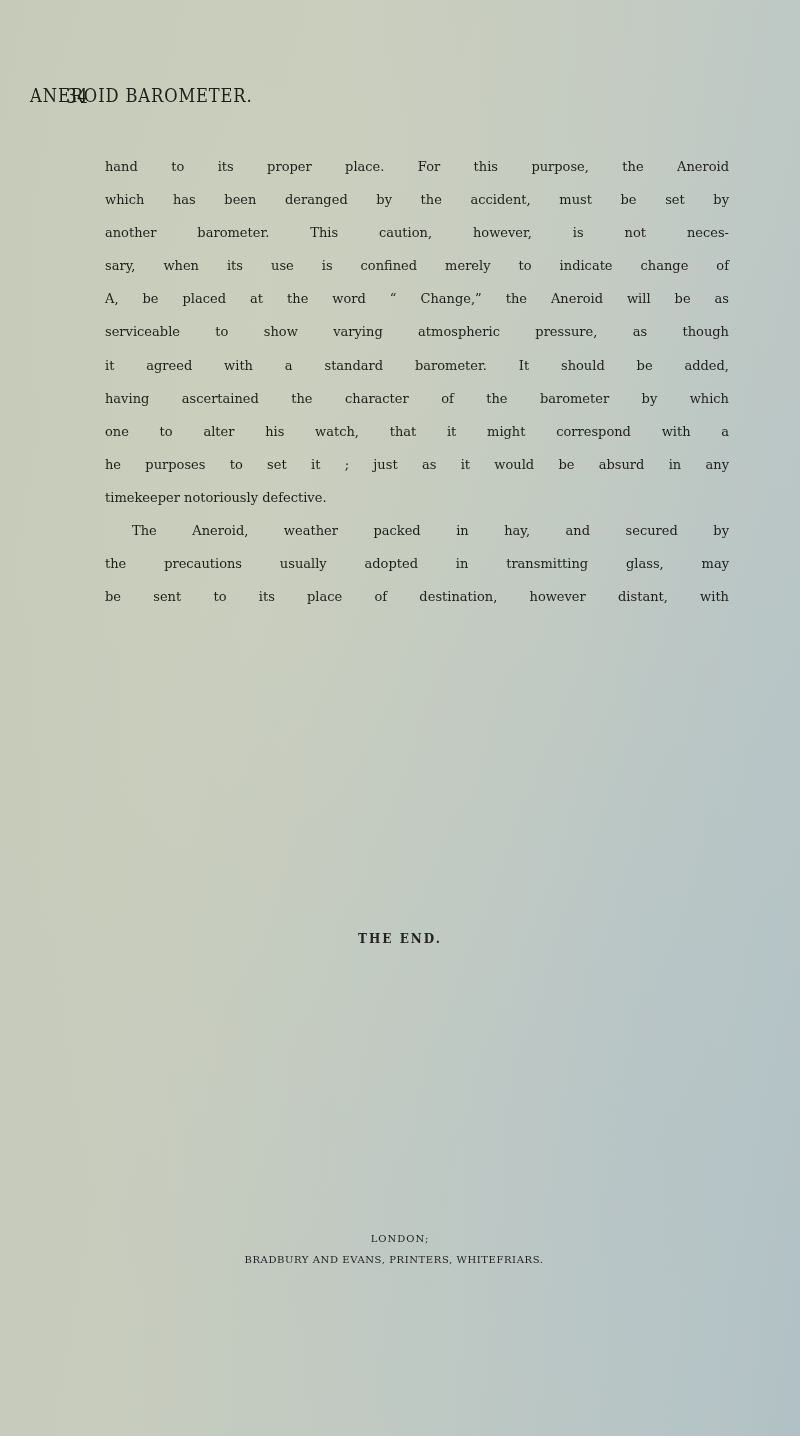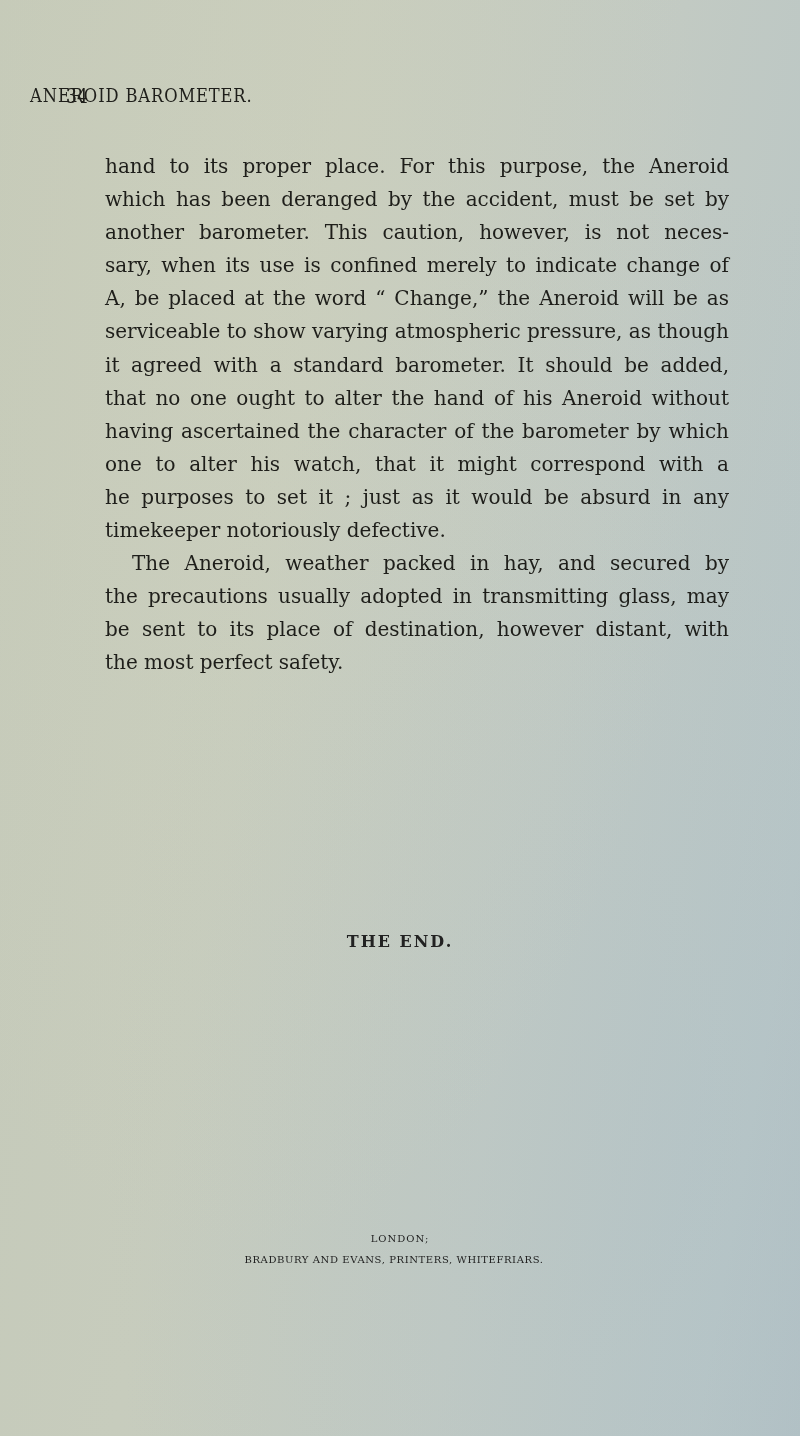--- a/index.html
+++ b/index.html
@@ -54,21 +54,21 @@
     }
     .body-text {
       position: absolute;
       left: 105px;
       top: 150px;
       width: 624px;
     }
     .line {
       height: 33.1px;
       line-height: 33px;
-      font-size: 20px;
+      font-size: 13px;
       white-space: nowrap;
       text-align: justify;
       text-align-last: justify;
       display: block;
     }
     .line.last {
       text-align-last: left;
     }
     .line.indent {
       padding-left: 27px;
@@ -76,21 +76,21 @@
     .line span {
       display: inline-block;
       width: 100%;
     }
     .the-end {
       position: absolute;
       top: 932px;
       left: 0;
       width: 800px;
       text-align: center;
-      font-size: 16px;
+      font-size: 12px;
       letter-spacing: 2px;
       font-family: "DejaVu Serif", serif;
       font-weight: bold;
       color: #222;
     }
     .imprint {
       position: absolute;
       left: 0;
       width: 800px;
       text-align: center;
@@ -120,27 +120,25 @@
 </div>
 
 <div class="body-text">
   <div class="line"><span>hand to its proper place. For this purpose, the Aneroid</span></div>
   <div class="line"><span>which has been deranged by the accident, must be set by</span></div>
   <div class="line"><span>another barometer. This caution, however, is not neces-</span></div>
   <div class="line"><span>sary, when its use is confined merely to indicate change of</span></div>
   <div class="line"><span>A, be placed at the word “ Change,” the Aneroid will be as</span></div>
   <div class="line"><span>serviceable to show varying atmospheric pressure, as though</span></div>
   <div class="line"><span>it agreed with a standard barometer. It should be added,</span></div>
-  <div class="line"><span>that no one ought to alter the hand of his Aneroid without</span></div>
   <div class="line"><span>having ascertained the character of the barometer by which</span></div>
   <div class="line"><span>one to alter his watch, that it might correspond with a</span></div>
   <div class="line"><span>he purposes to set it ; just as it would be absurd in any</span></div>
   <div class="line last"><span>timekeeper notoriously defective.</span></div>
   <div class="line indent"><span>The Aneroid, weather packed in hay, and secured by</span></div>
   <div class="line"><span>the precautions usually adopted in transmitting glass, may</span></div>
   <div class="line"><span>be sent to its place of destination, however distant, with</span></div>
-  <div class="line last"><span>the most perfect safety.</span></div>
 </div>
 
 <div class="the-end">THE END.</div>
 
 <div class="imprint city">LONDON;</div>
 <div class="imprint printer">BRADBURY AND EVANS, PRINTERS, WHITEFRIARS.</div>
 
 </body></html>

